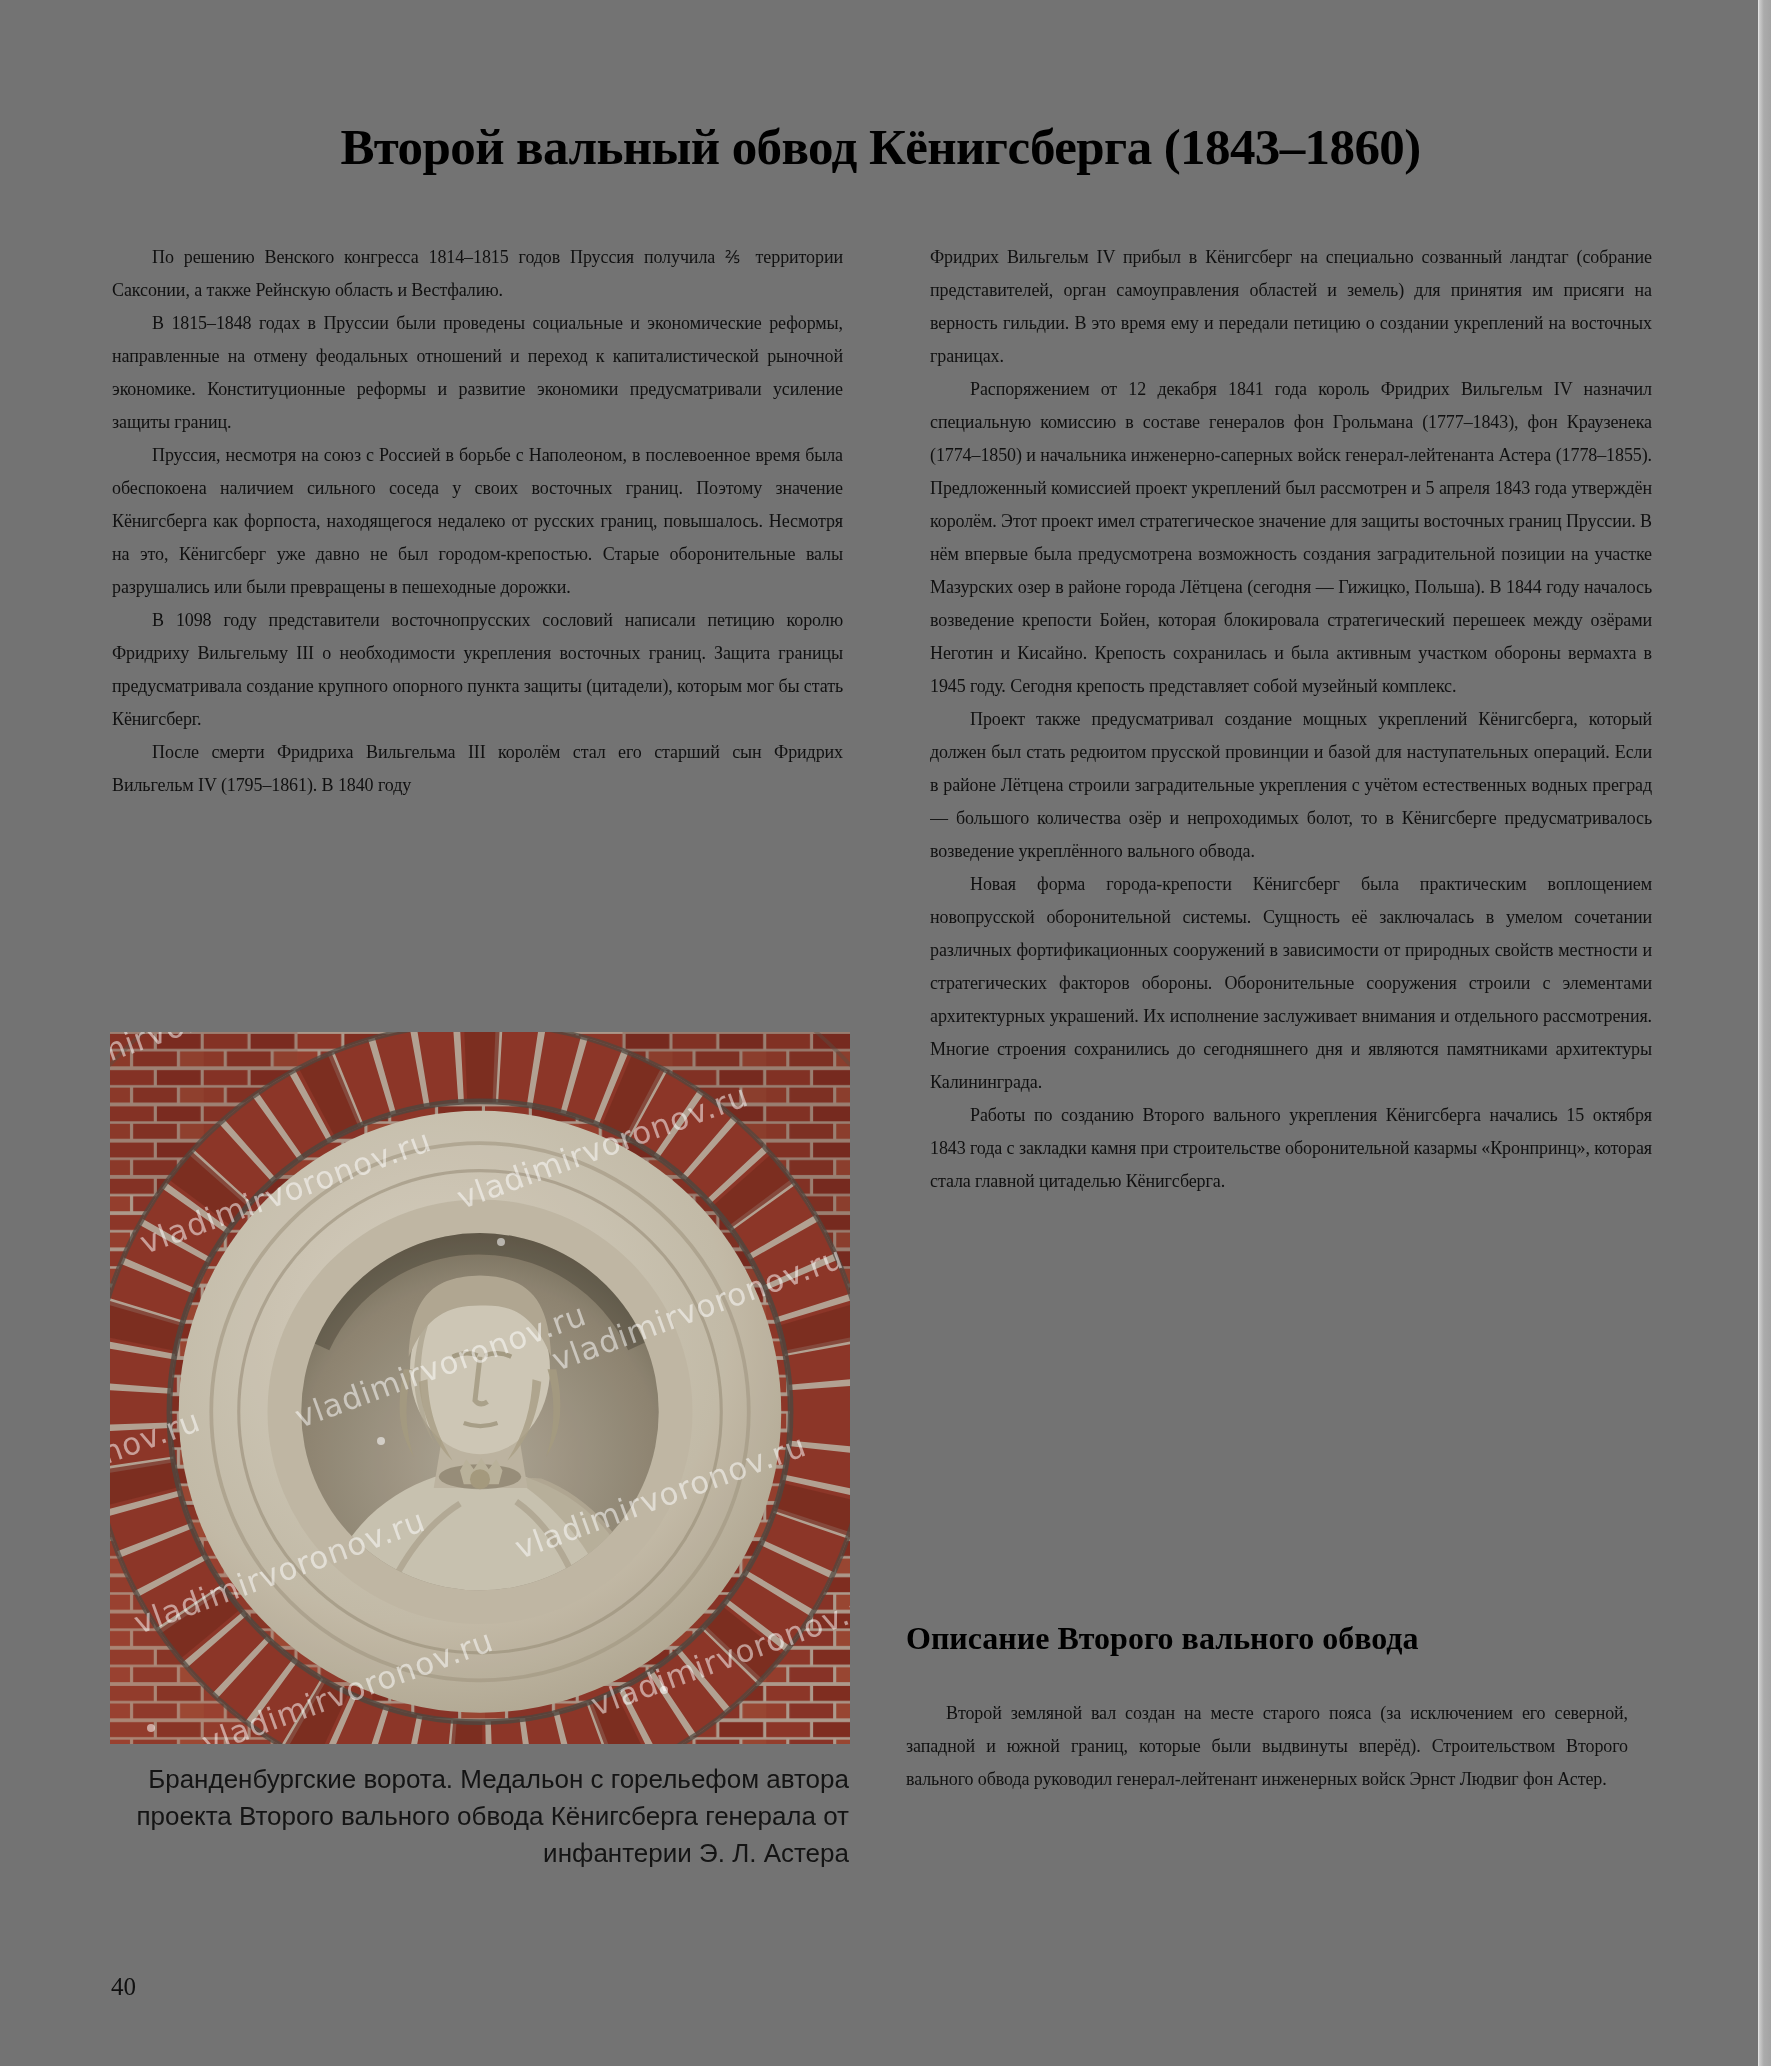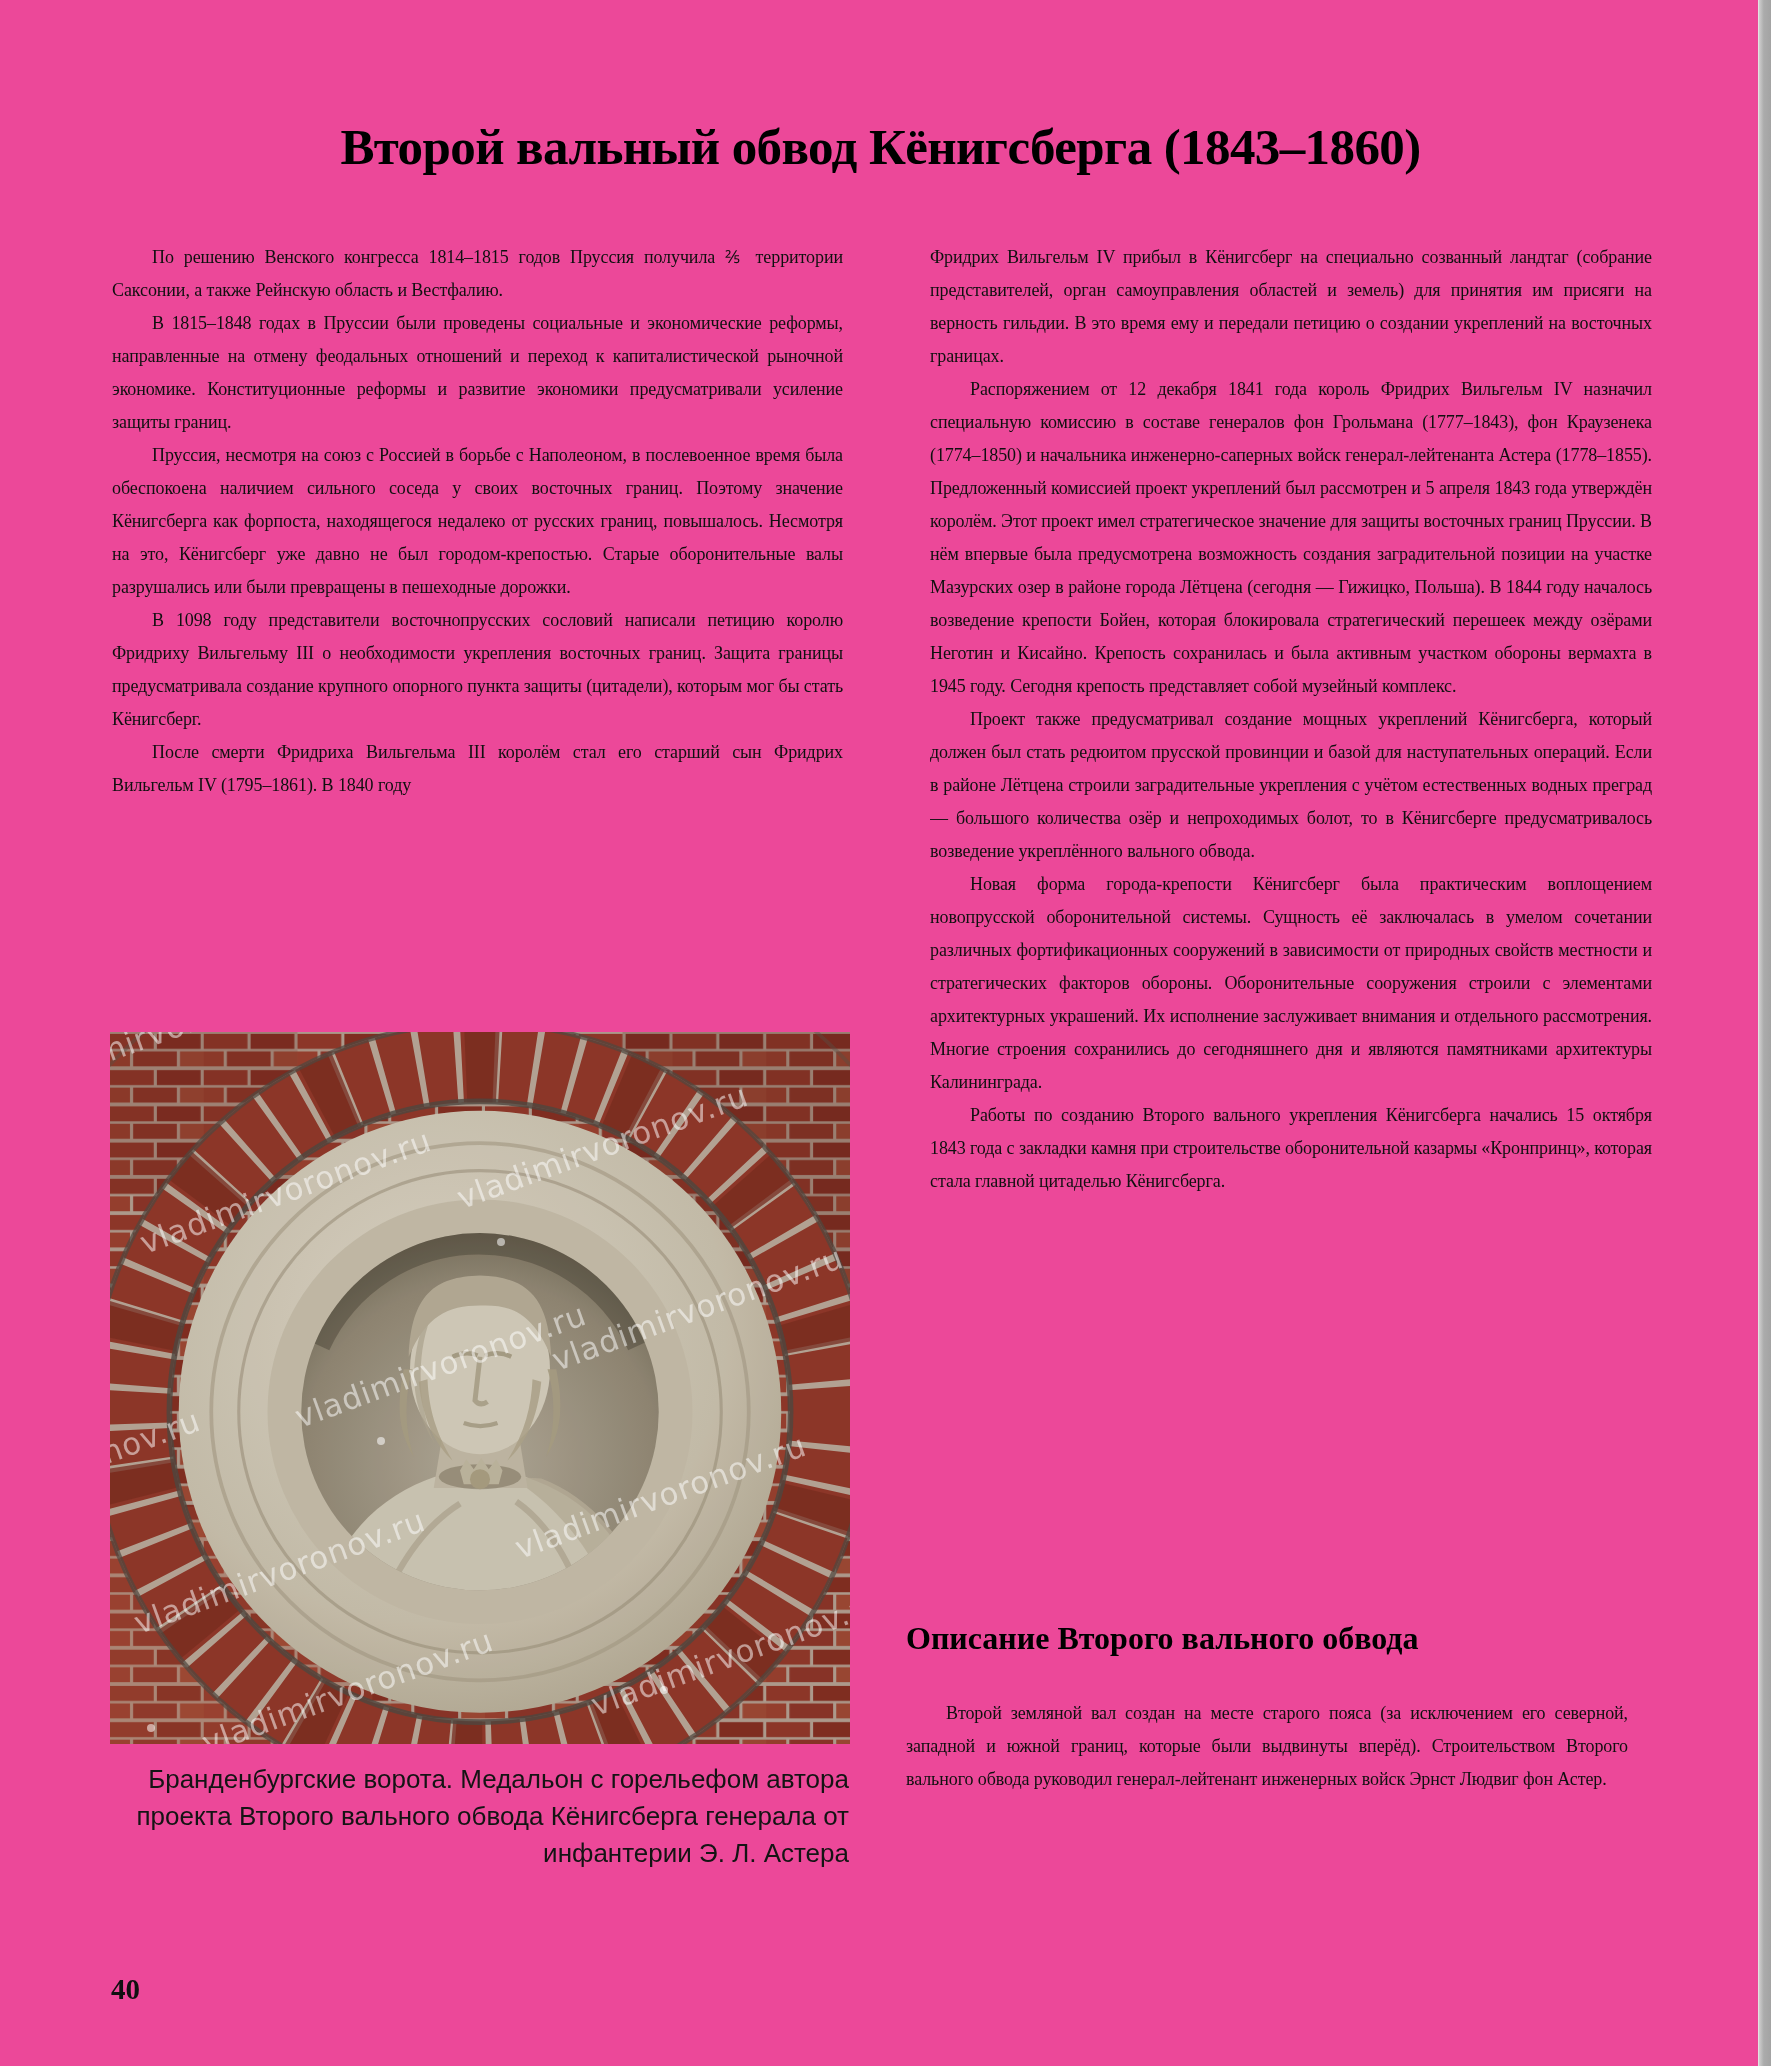--- a/index.html
+++ b/index.html
@@ -1,19 +1,19 @@
 <!DOCTYPE html>
 <html lang="ru" style="font-size:10px"><head>
 <meta charset="utf-8">
 <style>
   html,body{margin:0;padding:0;background:#ffffff;}
   .page{
     position:relative;
     width:1771px;height:2066px;
-    background:#ec4899;
+    background:#737373;
     font-family:"Liberation Serif", serif;
     color:#101010;
     overflow:hidden;
   }
   .edge-strip{
     position:absolute;top:0;right:0;width:12.5px;height:2066px;
     background:linear-gradient(to right,#cfcfcf 0%,#ababab 40%,#a3a3a3 100%);
     border-left:0.6px solid #e2e2e2;
   }
   .page-title{
@@ -57,21 +57,21 @@
     background:rgba(255,255,255,0.55);
   }
   .figure-caption{
     position:absolute;left:112px;top:1761px;width:737px;
     font-family:"Liberation Sans", sans-serif;
     font-size:26px;line-height:37px;color:#141414;
     text-align:right;
   }
   .page-number{
     position:absolute;left:111px;top:1973px;
-    font-size:29px;font-weight:bold;color:#101010;
+    font-size:25px;font-weight:normal;color:#101010;
   }
 </style>
 </head>
 <body>
 
 <div class="page">
 
   <h1 class="page-title">Второй вальный обвод Кёнигсберга (1843–1860)</h1>
 
   <div class="body-col col-left">

